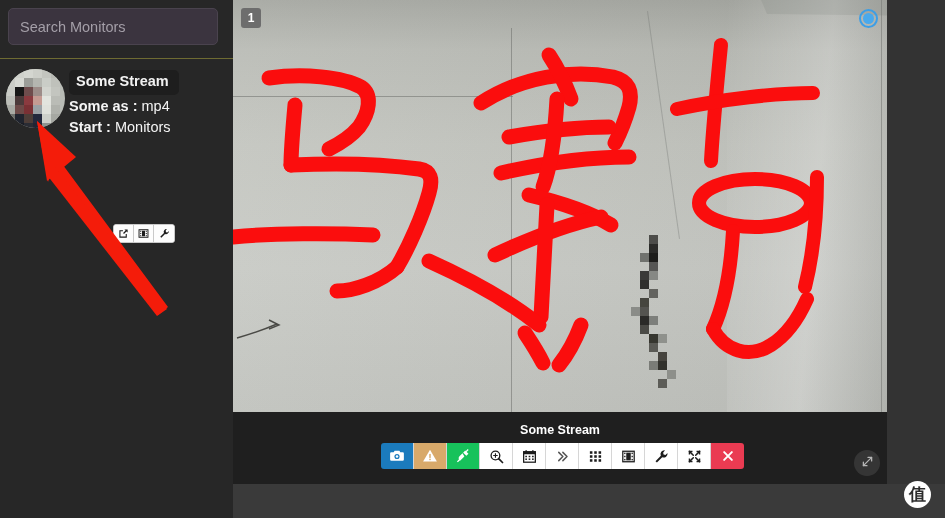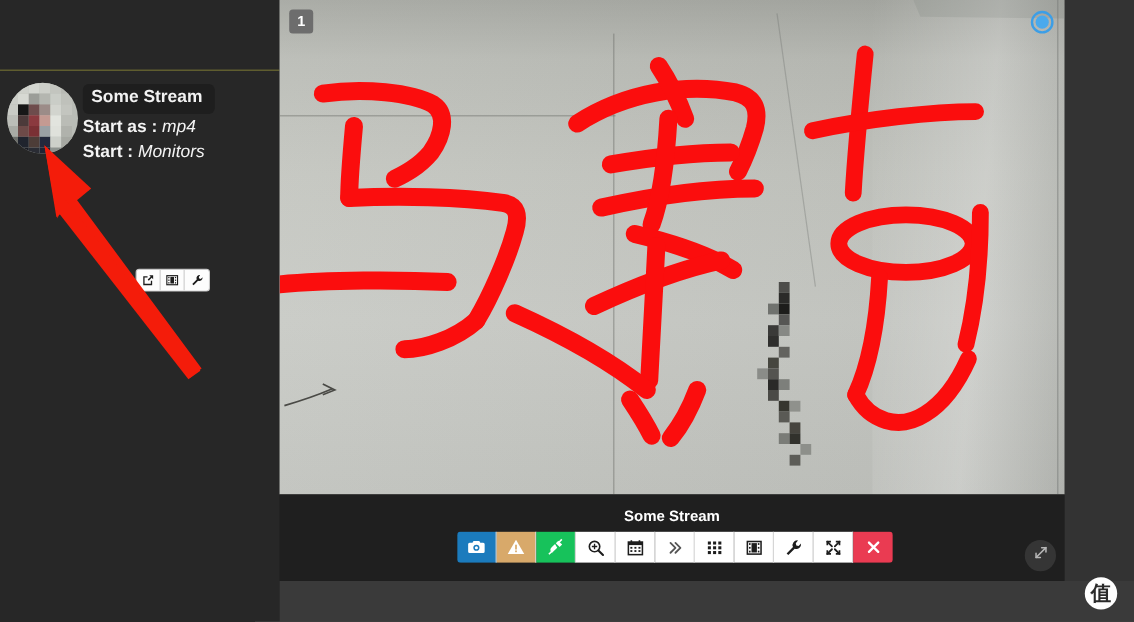--- a/index.html
+++ b/index.html
@@ -80,21 +80,21 @@
     line-height: 1.1;
   }
   .mon-line {
     color: #f4f4f4;
     font-size: 14.5px;
     line-height: 20px;
     margin-top: 1px;
     white-space: nowrap;
   }
   .mon-line b { font-weight: bold; }
-  .mon-line span.val { font-weight: normal; font-style: italic; }
+  .mon-line span.val { font-weight: normal; }
   #mon-id { font-weight: normal; letter-spacing: .1px; }
 
   #mon-btns {
     position: absolute;
     left: 113px; top: 162px;
     display: flex;
     border: 1px solid #c9c9c9;
     border-radius: 3px;
     overflow: hidden;
     background: #fdfdfd;
@@ -312,20 +312,23 @@
 <body>
 
 <div id="root">
 
   <div id="topstrip"></div>
   <div id="outer-right"></div>
   <div id="outer-bottom"></div>
 
   <div id="sidebar">
 
+    <div id="search-wrap">
+      <input id="search-input" type="text" placeholder="Search Monitors" style="">
+    </div>
 
     <div id="sidebar-divider"></div>
 
     <div id="monitor-card">
 
       <div id="monitor-thumb">
 
         <div class="px" style="left:0px;  top:0px;  background:#c6c8c2"></div>
         <div class="px" style="left:9px;  top:0px;  background:#cfd1cb"></div>
         <div class="px" style="left:18px; top:0px;  background:#d4d6d0"></div>
@@ -366,21 +369,21 @@
         <div class="px" style="left:9px;  top:54px; background:#1a1c24"></div>
         <div class="px" style="left:18px; top:54px; background:#2a2c34"></div>
         <div class="px" style="left:27px; top:54px; background:#202434"></div>
         <div class="px" style="left:36px; top:54px; background:#8e9490"></div>
         <div class="px" style="left:45px; top:54px; background:#6f716d"></div>
       </div>
 
       <div id="monitor-info">
         <div id="monitor-title-box">Some Stream</div>
         <div class="mon-line">
-          <b>Start as :</b>
+          <b>Some as :</b>
           <span class="val">mp4</span>
         </div>
         <div class="mon-line">
           <b>Start :</b>
           <span class="val">Monitors</span>
         </div>
       </div>
 
       <div id="mon-btns">
         <div class="mbtn">

